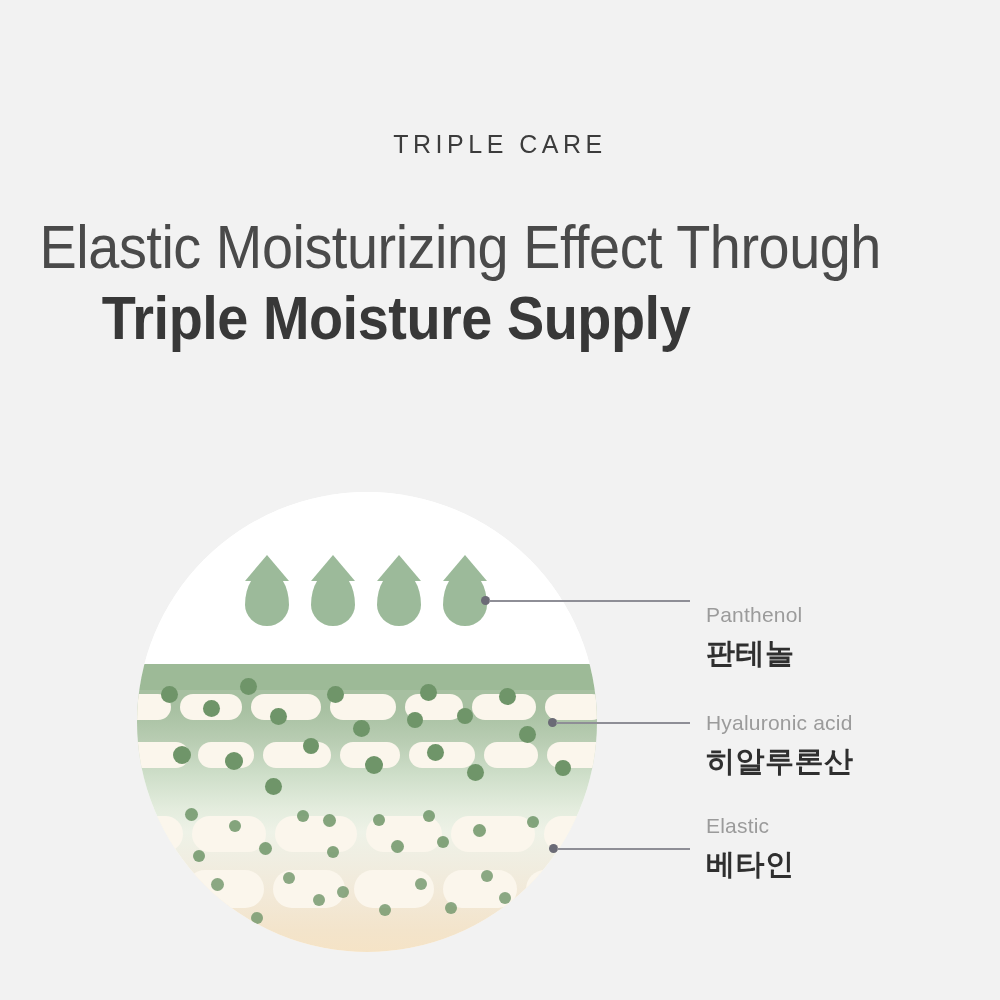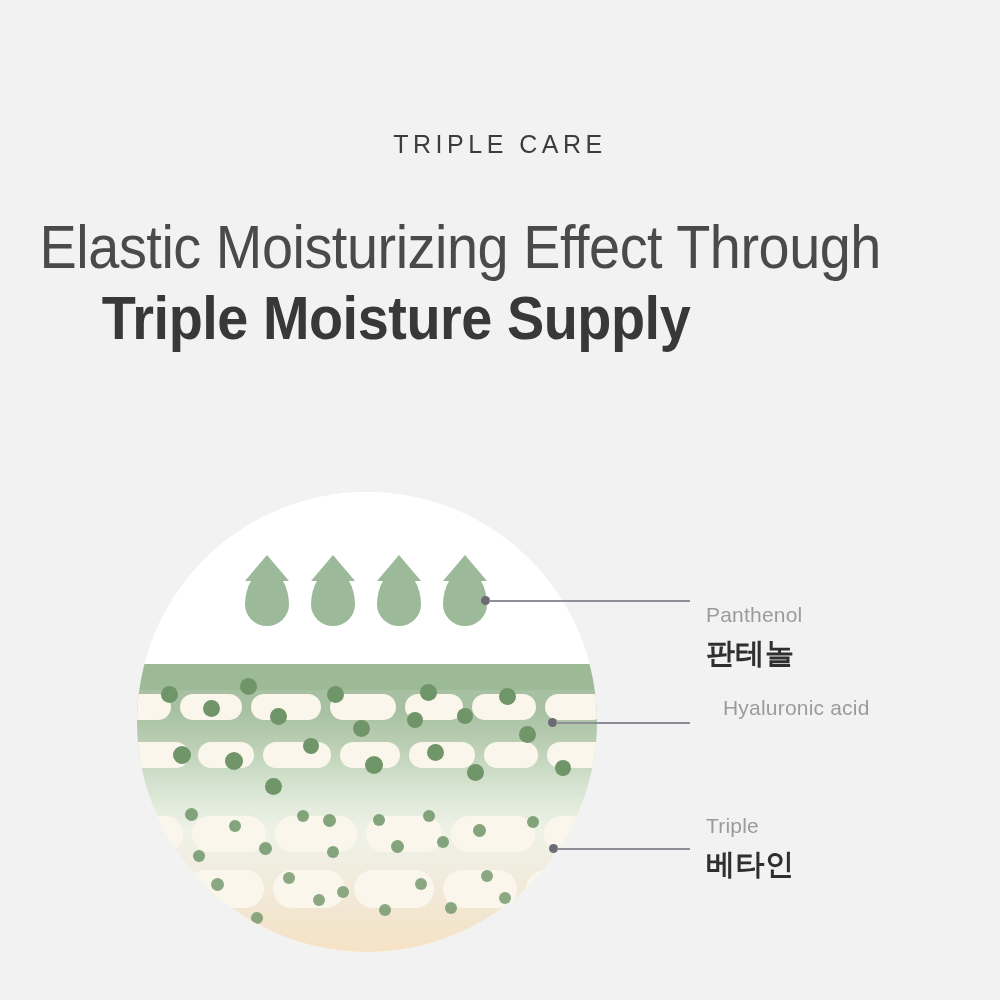--- a/index.html
+++ b/index.html
@@ -315,20 +315,21 @@
 <div class="leader" style="left:556px; top:722px; width:134px;"></div>
 
 <div class="leader-dot" style="left:549px; top:844px;"></div>
 <div class="leader" style="left:557px; top:848px; width:133px;"></div>
 
 <div class="label-group" style="top:571px;margin-top:32px;">
   <div class="label-en">Panthenol</div>
   <div class="label-ko">판테놀</div>
 </div>
 
-<div class="label-group" style="top:696px;margin-left:17px;">
+<div class="label-group" style="top:711px;">
   <div class="label-en">Hyaluronic acid</div>
+  <div class="label-ko">히알루론산</div>
 </div>
 
 <div class="label-group" style="top:814px;">
-  <div class="label-en">Triple</div>
+  <div class="label-en">Elastic</div>
   <div class="label-ko">베타인</div>
 </div>
 
 </body></html>

